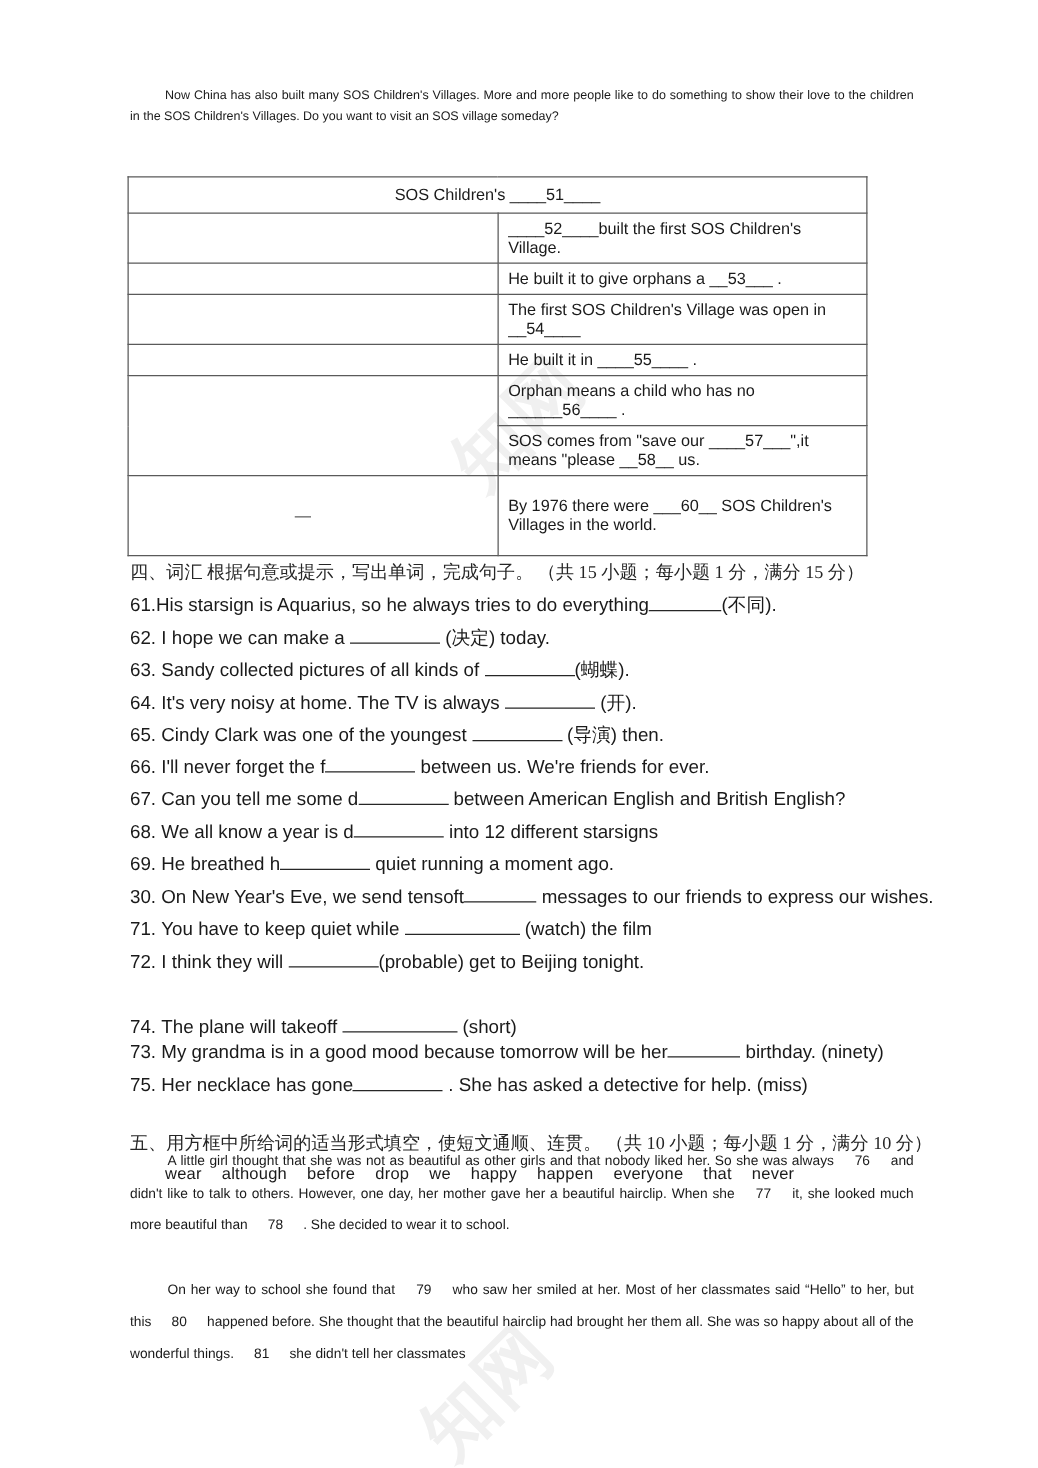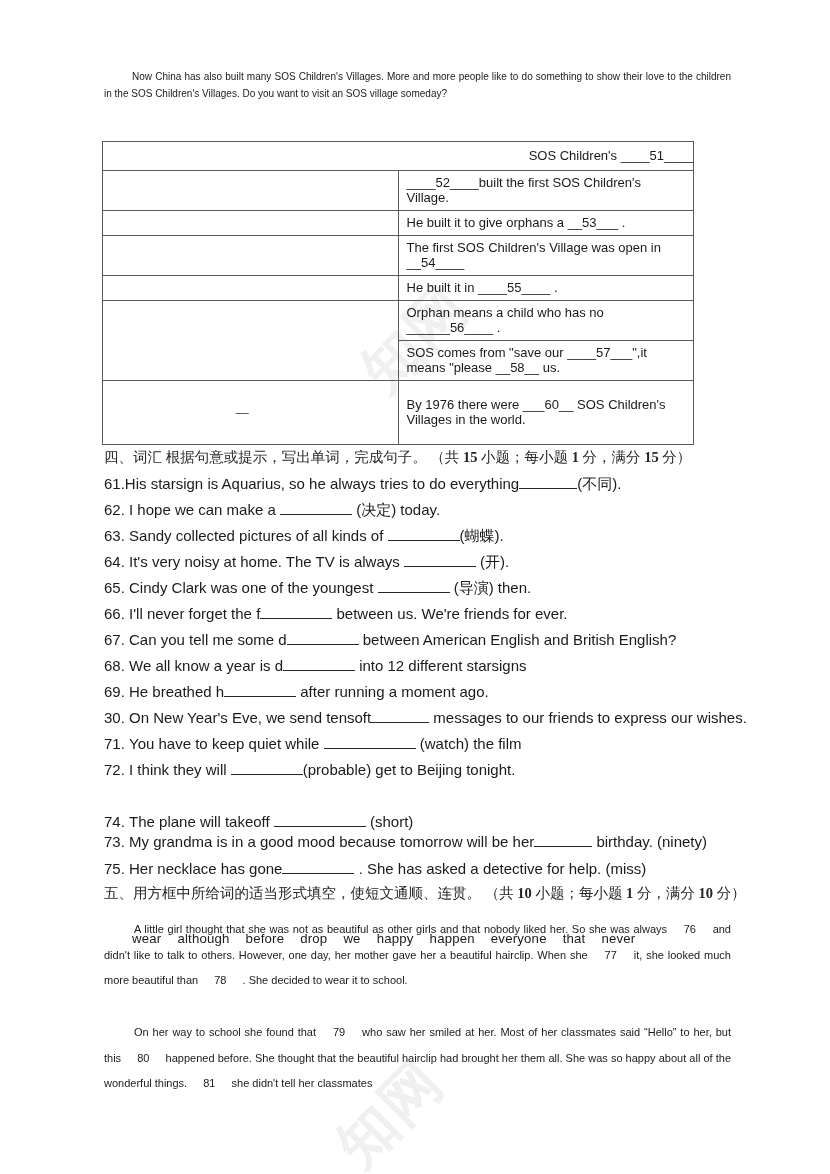--- a/index.html
+++ b/index.html
@@ -77,35 +77,35 @@
     table-layout: fixed;
   }
   .sos-table td {
     border: 1px solid #5a5a5a;
     font-size: 13px;
     padding: 4px 16px 5px 0;
     vertical-align: middle;
   }
   .sos-table td.c-left { width: 98px; text-align: center; color:#4a4a4a; }
   .sos-table td.c-body { padding-left: 8px; }
-  .sos-table td.c-title { text-align: right; padding: 6px 0 7px 0; }
+  .sos-table td.c-title { text-align: center; padding: 6px 0 7px 0; }
   .sos-table tr.r-tall td { height: 54px; }
 
   
   .sec-head {
     position: absolute;
     left: 104px;
     font-family: "Liberation Serif", "DejaVu Serif", serif;
     font-size: 14.5px;
     color: #262626;
     white-space: nowrap;
   }
-  .sec-head .b { font-weight: bold; text-align: center; }
+  .sec-head .b { font-weight: normal; text-align: center; }
   .sec-head-4 { top: 448px; }
-  .sec-head-5 { top: 884px; }
+  .sec-head-5 { top: 905px; }
 
   
   .q {
     position: absolute;
     left: 104px;
     font-size: 15px;
     white-space: nowrap;
   }
   .blank-s { display:inline-block; width:58px; border-bottom:1px solid #262626; }
   .blank-m { display:inline-block; width:72px; border-bottom:1px solid #262626; }
@@ -194,21 +194,21 @@
     <div class="q" style="top:553px"><span>64.</span>&nbsp;<span>It's very noisy at home. The TV is always </span><span class="blank-m"></span><span> (开).</span></div>
 
     <div class="q" style="top:579px"><span>65.</span>&nbsp;<span>Cindy Clark was one of the youngest </span><span class="blank-m"></span><span> (导演) then.</span></div>
 
     <div class="q" style="top:605px"><span>66.</span>&nbsp;<span>I'll never forget the f</span><span class="blank-m"></span><span> between us. We're friends for ever.</span></div>
 
     <div class="q" style="top:631px"><span>67.</span>&nbsp;<span>Can you tell me some d</span><span class="blank-m"></span><span> between American English and British English?</span></div>
 
     <div class="q" style="top:657px"><span>68.</span>&nbsp;<span>We all know a year is d</span><span class="blank-m"></span><span> into 12 different starsigns</span></div>
 
-    <div class="q" style="top:683px"><span>69.</span>&nbsp;<span>He breathed h</span><span class="blank-m"></span><span> after running a moment ago.</span></div>
+    <div class="q" style="top:683px"><span>69.</span>&nbsp;<span>He breathed h</span><span class="blank-m"></span><span> quiet running a moment ago.</span></div>
 
     <div class="q" style="top:709px"><span>30.</span>&nbsp;<span>On New Year's Eve, we send tensoft</span><span class="blank-s"></span><span> messages to our friends to express our wishes.</span></div>
 
     <div class="q" style="top:735px"><span>71.</span>&nbsp;<span>You have to keep quiet while </span><span class="blank-l"></span><span> (watch) the film</span></div>
 
     <div class="q" style="top:761px"><span>72.</span>&nbsp;<span>I think they will </span><span class="blank-m"></span><span>(probable) get to Beijing tonight.</span></div>
 
     <div class="q" style="top:833px"><span>73.</span>&nbsp;<span>My grandma is in a good mood because tomorrow will be her</span><span class="blank-s"></span><span> birthday. (ninety)</span></div>
 
     <div class="q" style="top:813px"><span>74.</span>&nbsp;<span>The plane will takeoff </span><span class="blank-l"></span><span> (short)</span></div>

